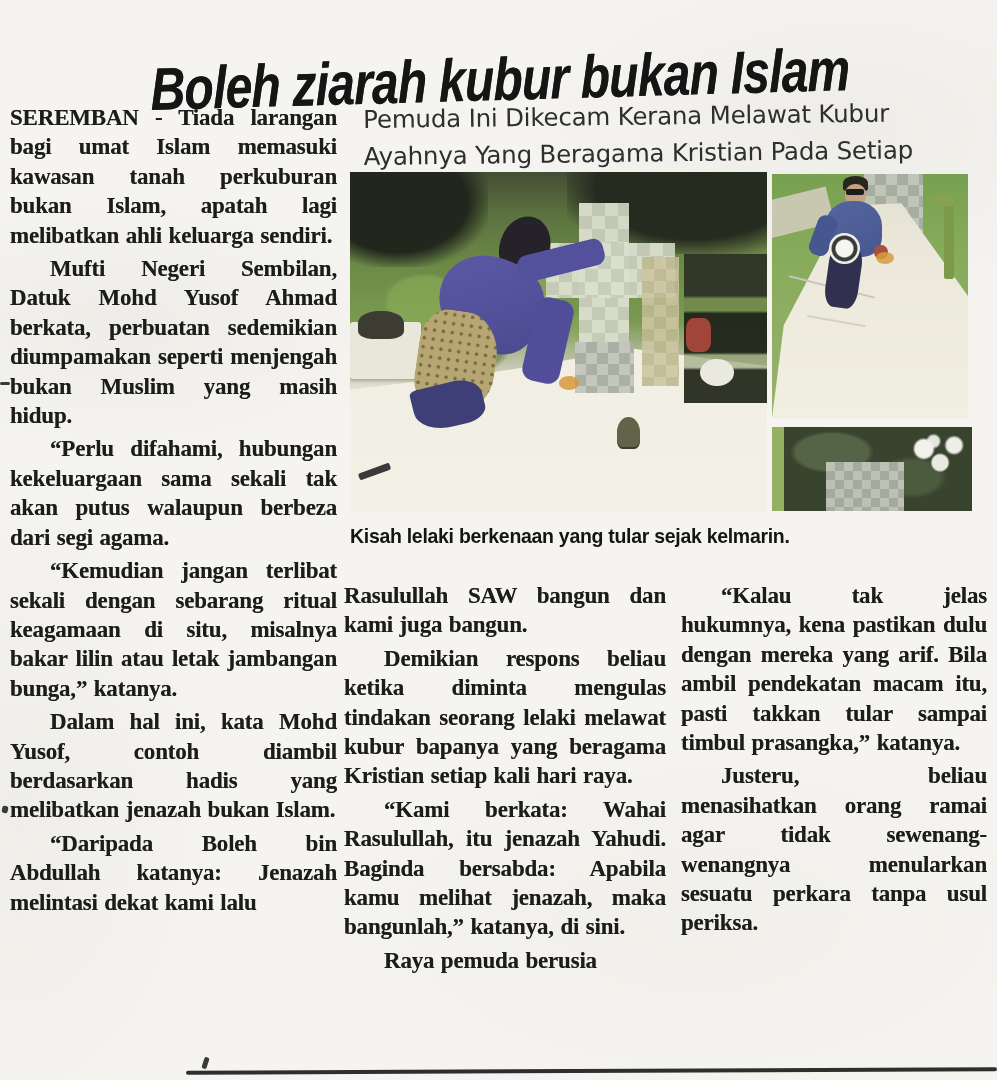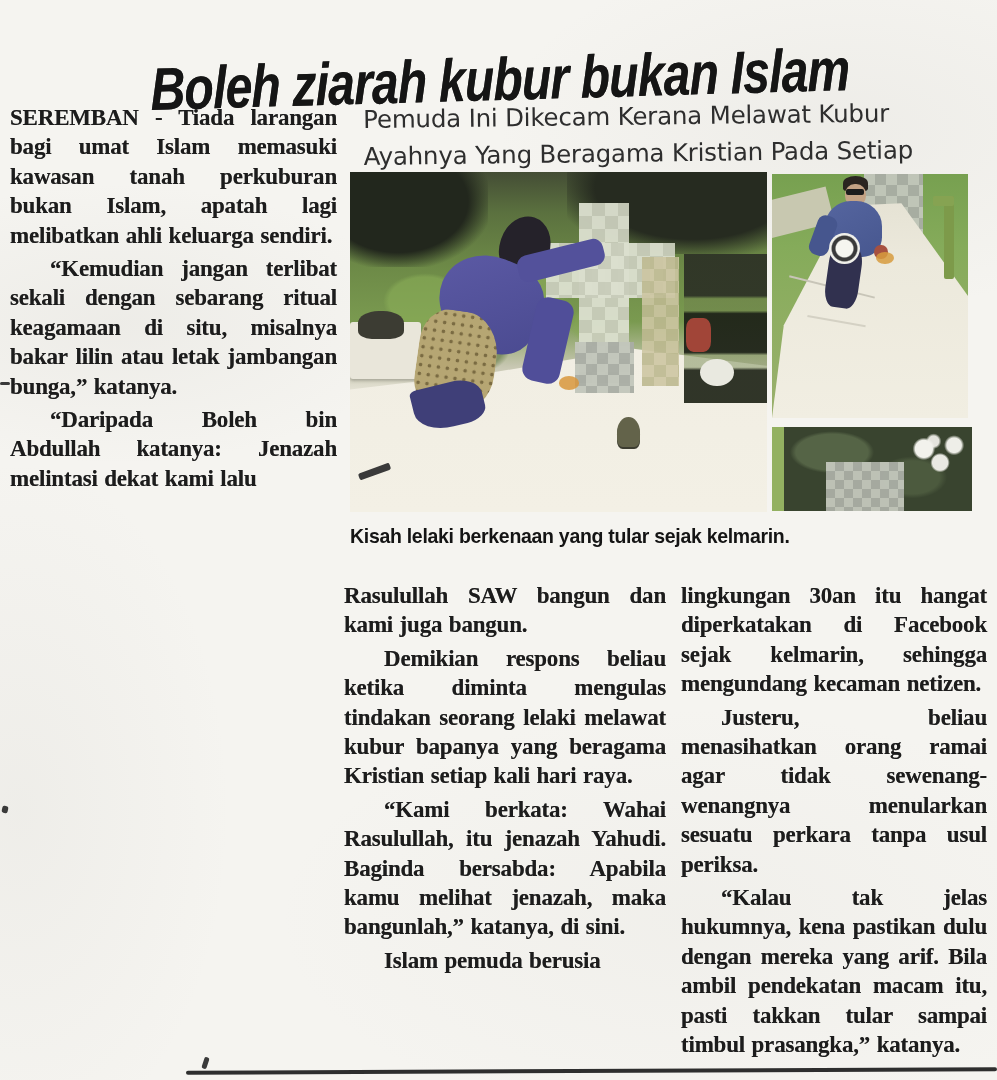--- a/index.html
+++ b/index.html
@@ -78,21 +78,24 @@
   .rule{left:186px;top:1069px;width:811px;height:4px;background:#2e2e2e;transform:rotate(-.25deg);border-radius:2px;}
   .speck{background:#3a3a3a;border-radius:2px;}
 </style>
 </head>
 <body>
 
 <h1 class="abs headline">Boleh ziarah kubur bukan Islam</h1>
 
 <div class="abs col col-left">
   <p class="cont">SEREMBAN - Tiada larangan bagi umat Islam memasuki kawasan tanah perkuburan bukan Islam, apatah lagi melibatkan ahli keluarga sendiri.</p>
+  <p>Mufti Negeri Sembilan, Datuk Mohd Yusof Ahmad berkata, perbuatan sedemikian diumpamakan seperti menjengah bukan Muslim yang masih hidup.</p>
+  <p>“Perlu difahami, hubungan kekeluargaan sama sekali tak akan putus walaupun berbeza dari segi agama.</p>
   <p>“Kemudian jangan terlibat sekali dengan sebarang ritual keagamaan di situ, misalnya bakar lilin atau letak jambangan bunga,” katanya.</p>
+  <p>Dalam hal ini, kata Mohd Yusof, contoh diambil berdasarkan hadis yang melibatkan jenazah bukan Islam.</p>
   <p>“Daripada Boleh bin Abdullah katanya: Jenazah melintasi dekat kami lalu</p>
 </div>
 
 <div class="abs cap-top">Pemuda Ini Dikecam Kerana Melawat Kubur Ayahnya Yang Beragama Kristian Pada Setiap Raya.</div>
 
 <div class="abs photo photo-main">
   <div class="abs" style="inset:0;background:linear-gradient(180deg,#444d35 0%,#5b713f 12%,#6d8a47 28%,#7a9a50 44%,#c6c6b0 57%,#ece9dd 66%,#f1eee3 100%);"></div>
   <div class="abs" style="left:-3%;top:-4%;width:36%;height:32%;background:radial-gradient(ellipse at 40% 40%, #22271d 55%, rgba(34,39,29,0) 75%);"></div>
   <div class="abs" style="left:52%;top:-6%;width:55%;height:30%;background:radial-gradient(ellipse at 55% 35%, #262b20 55%, rgba(38,43,32,0) 78%);"></div>
   <div class="abs" style="inset:0;opacity:.55;background:
@@ -160,25 +163,24 @@
       radial-gradient(circle at 78% 28%, #eeeee8 0 13%, transparent 18%),
       radial-gradient(circle at 40% 20%, #e4e4dd 0 10%, transparent 15%);"></div>
 </div>
 
 <div class="abs cap-bottom">Kisah lelaki berkenaan yang tular sejak kelmarin.</div>
 
 <div class="abs col col-mid">
   <p class="cont">Rasulullah SAW bangun dan kami juga bangun.</p>
   <p>Demikian respons beliau ketika diminta mengulas tindakan seorang lelaki melawat kubur bapanya yang beragama Kristian setiap kali hari raya.</p>
   <p>“Kami berkata: Wahai Rasulullah, itu jenazah Yahudi. Baginda bersabda: Apabila kamu melihat jenazah, maka bangunlah,” katanya, di sini.</p>
-  <p>Islam pemuda berusia</p>
+  <p>Raya pemuda berusia</p>
 </div>
 
 <div class="abs col col-right">
-  <p class="cont">lingkungan 30an itu hangat diperkatakan di Facebook sejak kelmarin, sehingga mengundang kecaman netizen.</p>
+  <p>“Kalau tak jelas hukumnya, kena pastikan dulu dengan mereka yang arif. Bila ambil pendekatan macam itu, pasti takkan tular sampai timbul prasangka,” katanya.</p>
   <p>Justeru, beliau menasihatkan orang ramai agar tidak sewenang-wenangnya menularkan sesuatu perkara tanpa usul periksa.</p>
-  <p>“Kalau tak jelas hukumnya, kena pastikan dulu dengan mereka yang arif. Bila ambil pendekatan macam itu, pasti takkan tular sampai timbul prasangka,” katanya.</p>
 </div>
 
 <div class="abs rule"></div>
 <div class="abs speck" style="left:203px;top:1057px;width:5px;height:12px;transform:rotate(18deg);"></div>
 <div class="abs speck" style="left:0px;top:382px;width:10px;height:3px;"></div>
 <div class="abs speck" style="left:2px;top:806px;width:6px;height:7px;transform:rotate(12deg);"></div>
 
 </body></html>

